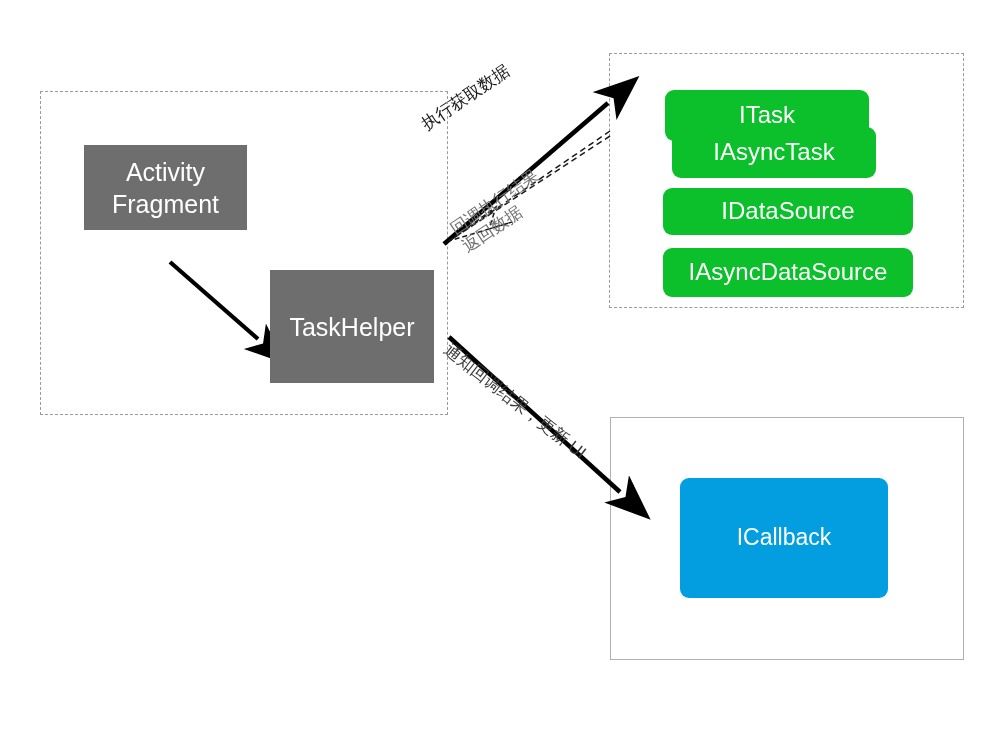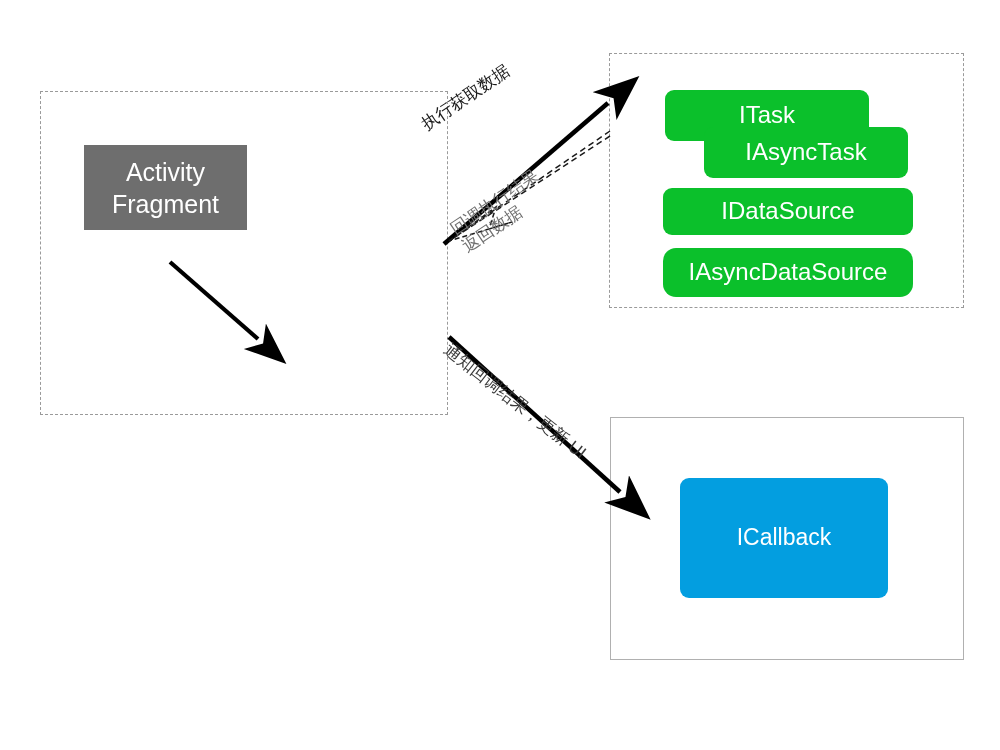--- a/index.html
+++ b/index.html
@@ -93,37 +93,36 @@
     height: 113px;
   }
   #node-itask {
     left: 665px;
     top: 66px;
     width: 204px;
     height: 51px;
     margin-top: 24px;
   }
   #node-iasynctask {
-    left: 704px;
+    left: 672px;
     top: 127px;
     width: 204px;
     height: 51px;
   }
   #node-idatasource {
     left: 663px;
     top: 188px;
     width: 250px;
     height: 47px;
   }
   #node-iasyncdatasource {
     left: 663px;
     top: 248px;
     width: 250px;
     height: 49px;
-    border-radius: 13px;
   }
   #node-icallback {
     left: 680px;
     top: 478px;
     width: 208px;
     height: 120px;
   }
 
   
   #edges {
@@ -198,20 +197,21 @@
     </g>
 
     <g>
       <line x1="449" y1="337" x2="620" y2="492" stroke="#000000" stroke-width="4.6" marker-end="url(#arrow-solid)"></line>
     </g>
   </svg>
 
   <div class="node gray" id="node-activity">Activity
 Fragment</div>
 
+  <div class="node gray" id="node-taskhelper">TaskHelper</div>
 
   <div class="node green" id="node-itask">ITask</div>
 
   <div class="node green" id="node-iasynctask">IAsyncTask</div>
 
   <div class="node green" id="node-idatasource">IDataSource</div>
 
   <div class="node green" id="node-iasyncdatasource">IAsyncDataSource</div>
 
   <div class="node blue" id="node-icallback">ICallback</div>

